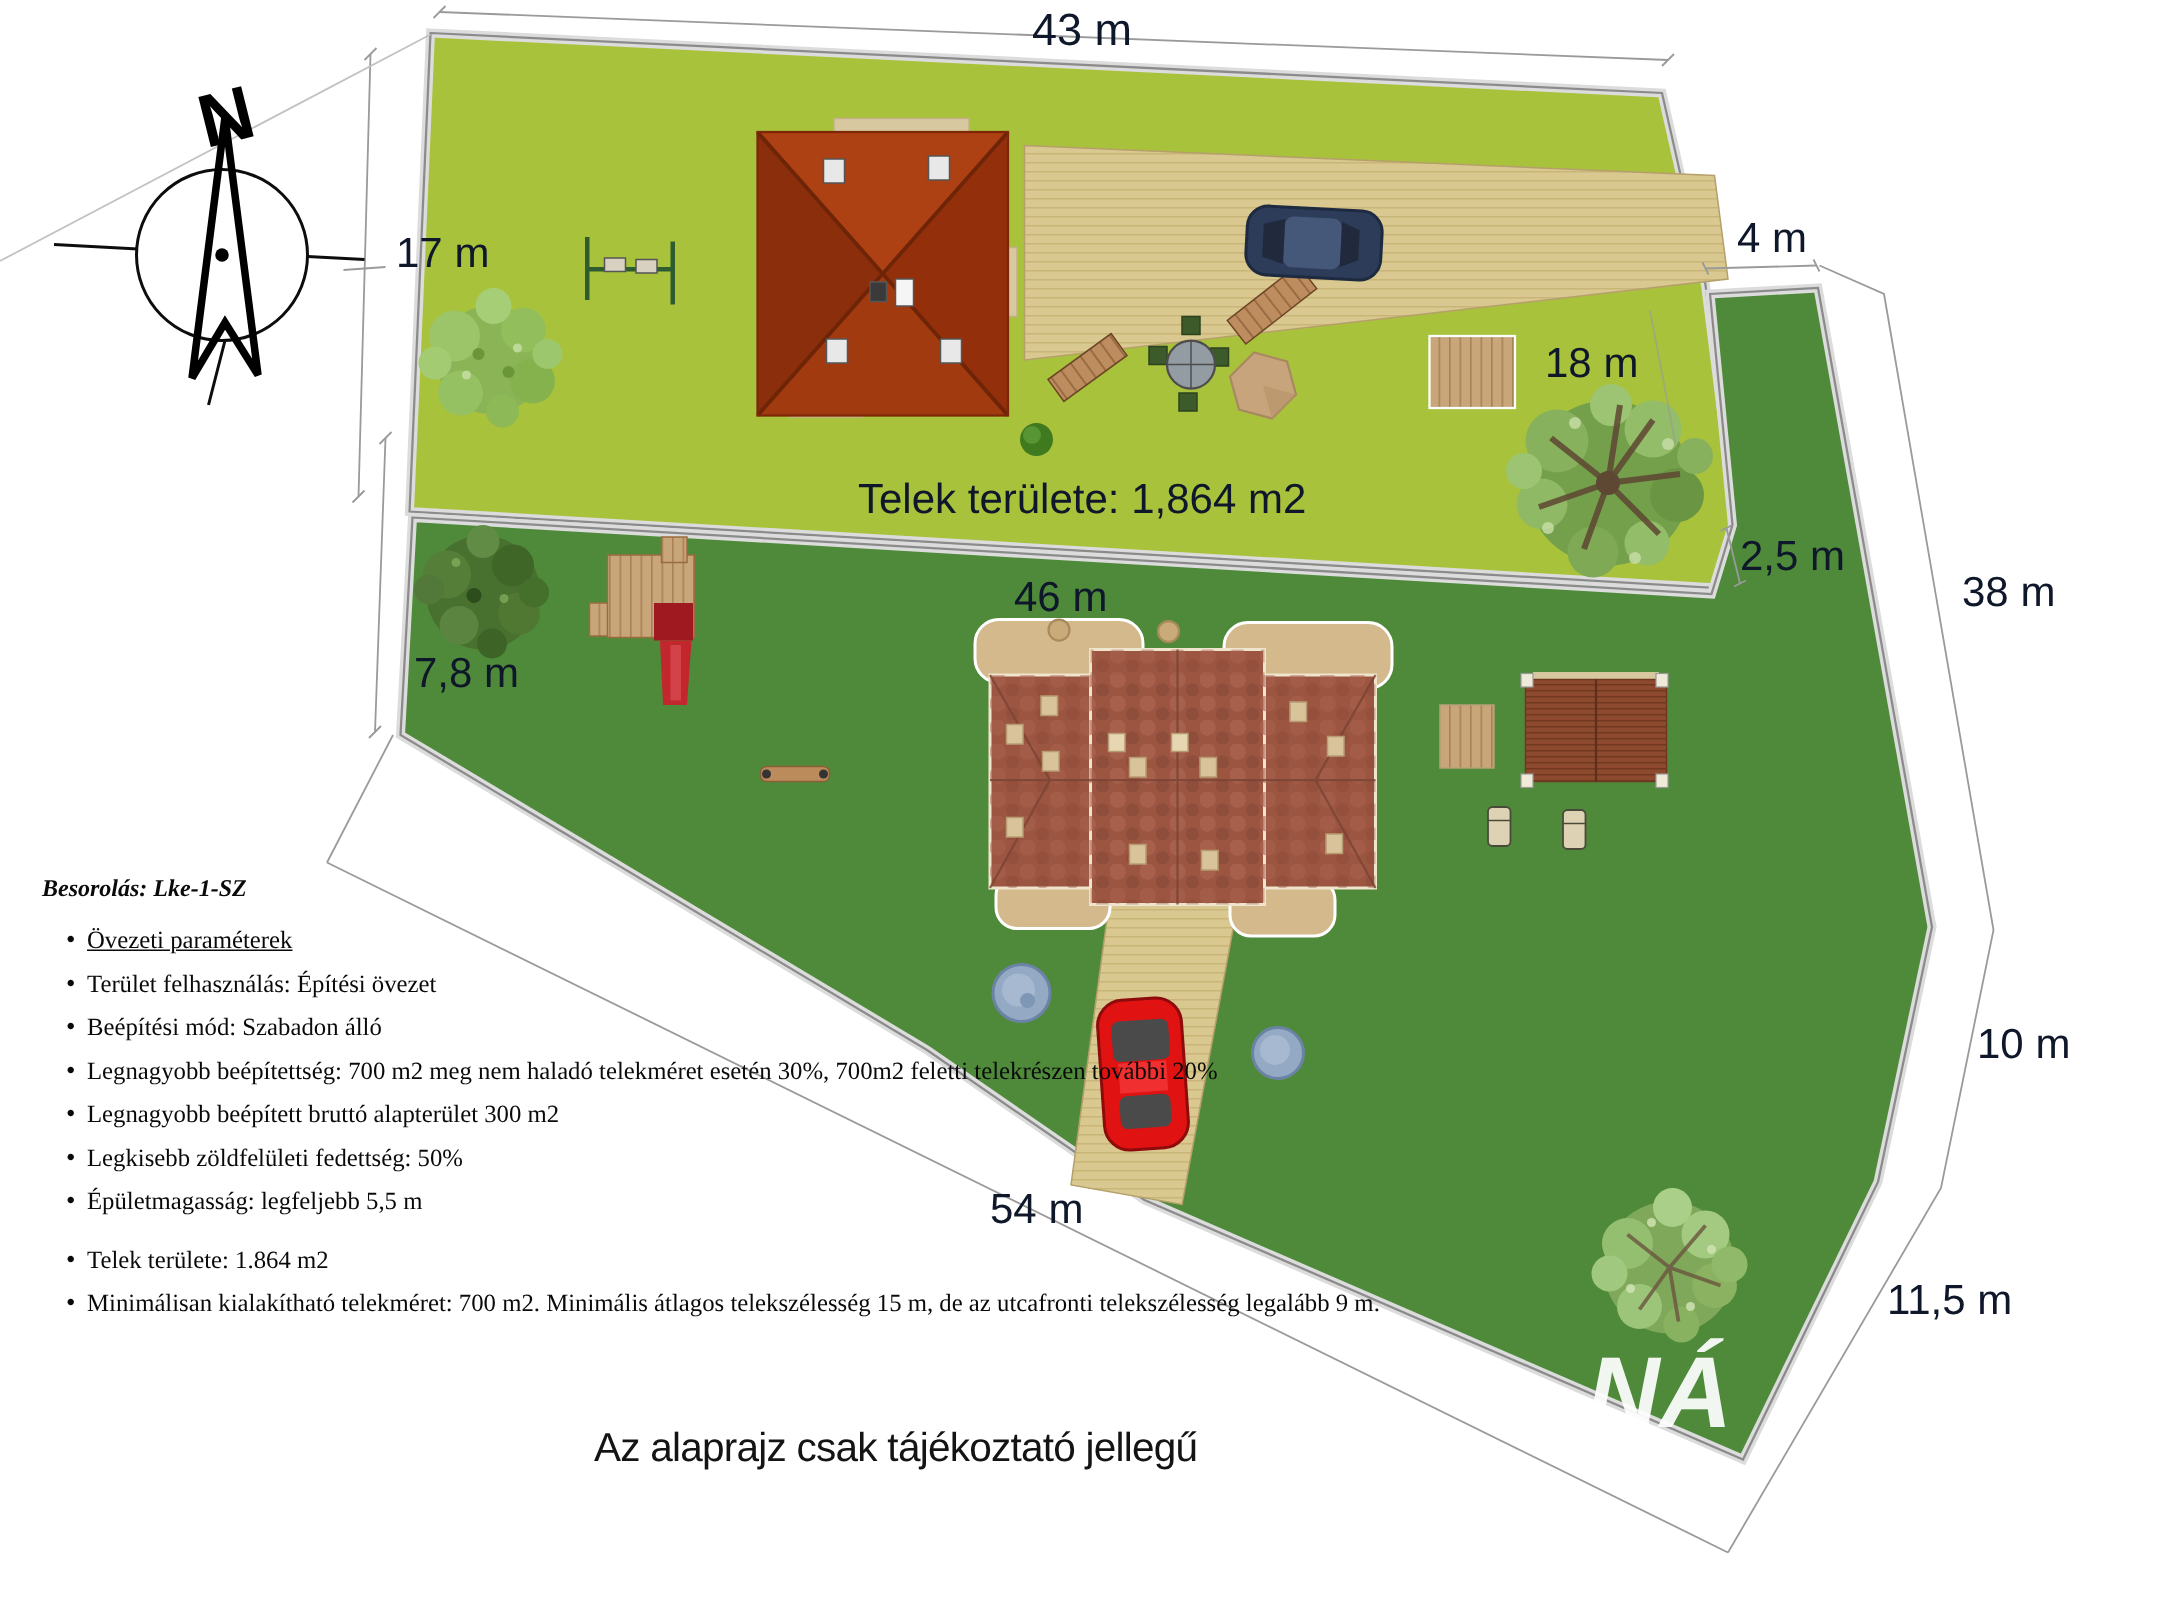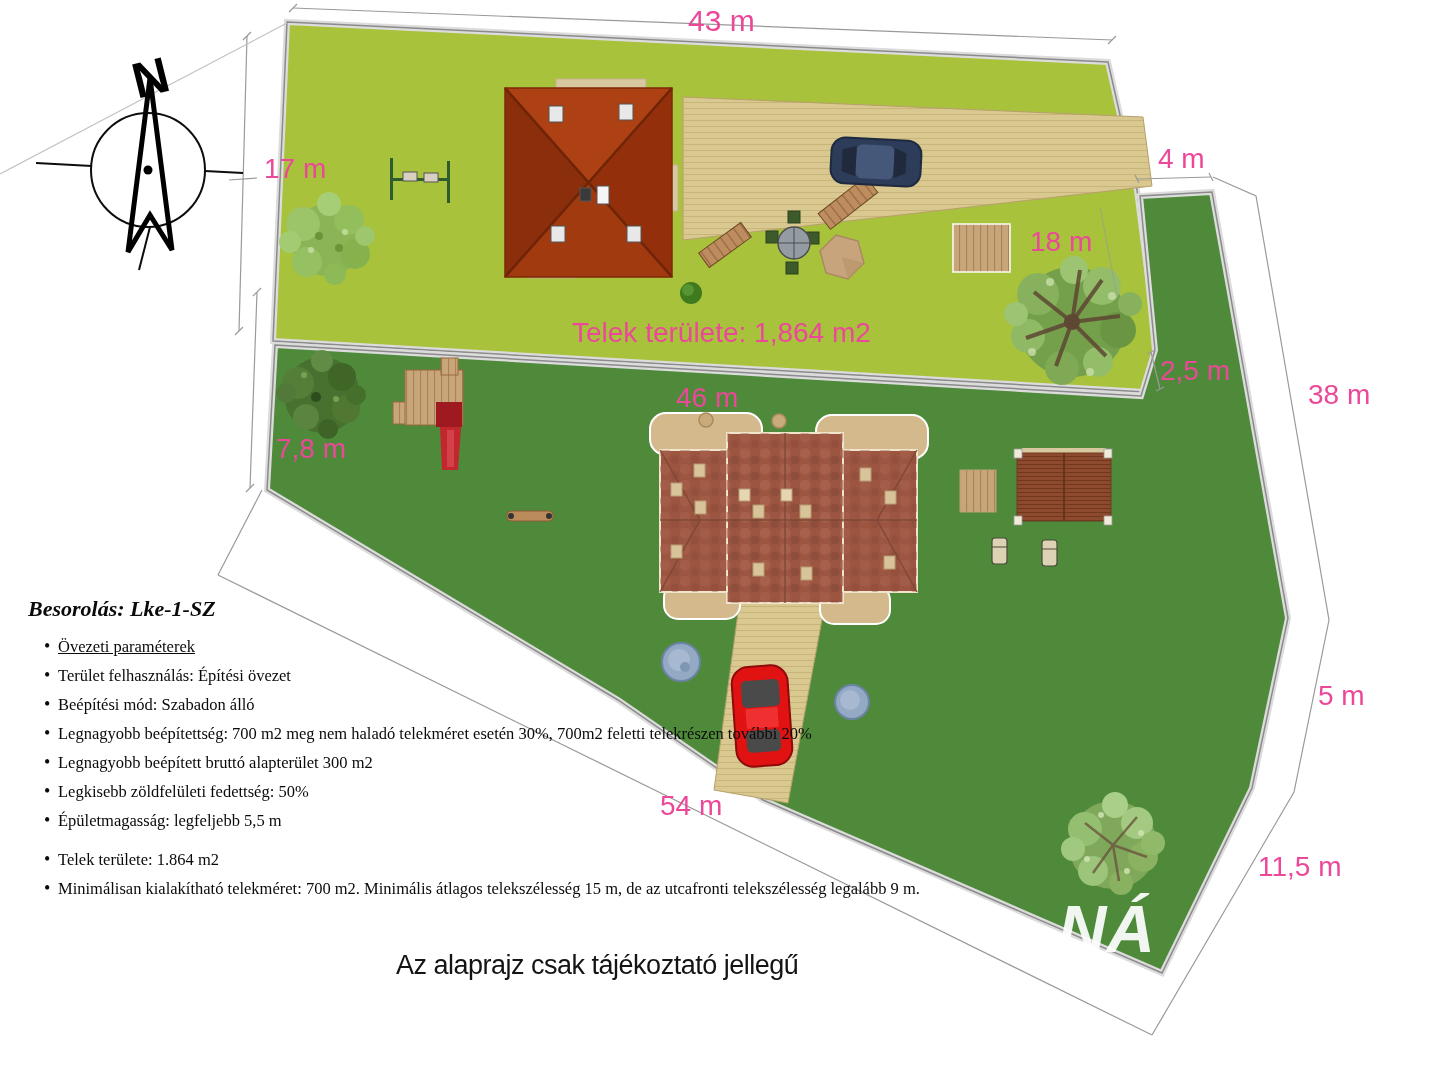--- a/index.html
+++ b/index.html
@@ -1,30 +1,30 @@
 <!DOCTYPE html>
 <html><head>
 <meta charset="utf-8">
 <style>
   html,body{margin:0;padding:0;background:#ffffff;}
   #stage{position:relative;width:1440px;height:1080px;background:#ffffff;overflow:hidden;
          font-family:"Liberation Sans",sans-serif;color:#111;}
   #plan-svg{position:absolute;left:0;top:0;z-index:1;}
   .lbl{position:absolute;z-index:10;font-family:"Liberation Sans",sans-serif;
-       font-size:28px;color:#ec4899;white-space:nowrap;letter-spacing:0;}
+       font-size:28px;color:#0f172a;white-space:nowrap;letter-spacing:0;}
   .lbl.big{font-size:30px;}
   #area-label{font-size:28px;}
   #footer-note{position:absolute;z-index:10;font-size:27px;letter-spacing:-0.5px;color:#141414;
                font-family:"Liberation Sans",sans-serif;white-space:nowrap;}
   #watermark{position:absolute;z-index:6;font-family:"Liberation Sans",sans-serif;
              font-size:67px;font-weight:800;font-style:italic;color:#ffffff;opacity:0.93;
              white-space:nowrap;pointer-events:none;}
   #zoning{position:absolute;left:28px;top:584px;z-index:10;width:1010px;
           font-family:"Liberation Serif",serif;color:#0a0a0a;}
-  #zoning .ztitle{font-size:22px;font-weight:bold;font-style:italic;margin:12px 0 10px 0;}
+  #zoning .ztitle{font-size:16px;font-weight:bold;font-style:italic;margin:0 0 10px 0;}
   #zoning ul{list-style:none;margin:0;padding:0 0 0 16px;}
   #zoning li{position:relative;font-size:16.5px;line-height:29px;padding-left:14px;white-space:nowrap;}
   #zoning li::before{content:"\2022";position:absolute;left:0;top:0;font-size:18px;}
   #zoning li.sp{margin-top:10px;}
   #zoning li span.u{text-decoration:underline;}
 </style>
 </head>
 <body>
 
 <div id="stage">
@@ -301,21 +301,21 @@
 
   <div class="lbl big" style="left:688px;top:4px;">43 m</div>
   <div class="lbl" style="left:264px;top:153px;text-align:right;">17 m</div>
   <div class="lbl" style="left:1158px;top:143px;">4 m</div>
   <div class="lbl" style="left:1030px;top:226px;">18 m</div>
   <div class="lbl" id="area-label" style="left:572px;top:317px;">Telek területe: 1,864 m2</div>
   <div class="lbl" style="left:676px;top:370px;margin-top:12px;">46 m</div>
   <div class="lbl" style="left:1160px;top:355px;">2,5 m</div>
   <div class="lbl" style="left:1308px;top:379px;">38 m</div>
   <div class="lbl" style="left:276px;top:433px;text-align:center;">7,8 m</div>
-  <div class="lbl" style="left:1318px;top:680px;">5 m</div>
+  <div class="lbl" style="left:1318px;top:680px;">10 m</div>
   <div class="lbl" style="left:1258px;top:851px;">11,5 m</div>
   <div class="lbl" style="left:660px;top:790px;">54 m</div>
 
   <div id="watermark" style="left:1058px;top:890px;">NÁ</div>
 
   <div id="zoning">
     <p class="ztitle">Besorolás: Lke-1-SZ</p>
     <ul>
       <li><span class="u">Övezeti paraméterek</span></li>
       <li><span>Terület felhasználás: Építési övezet</span></li>

